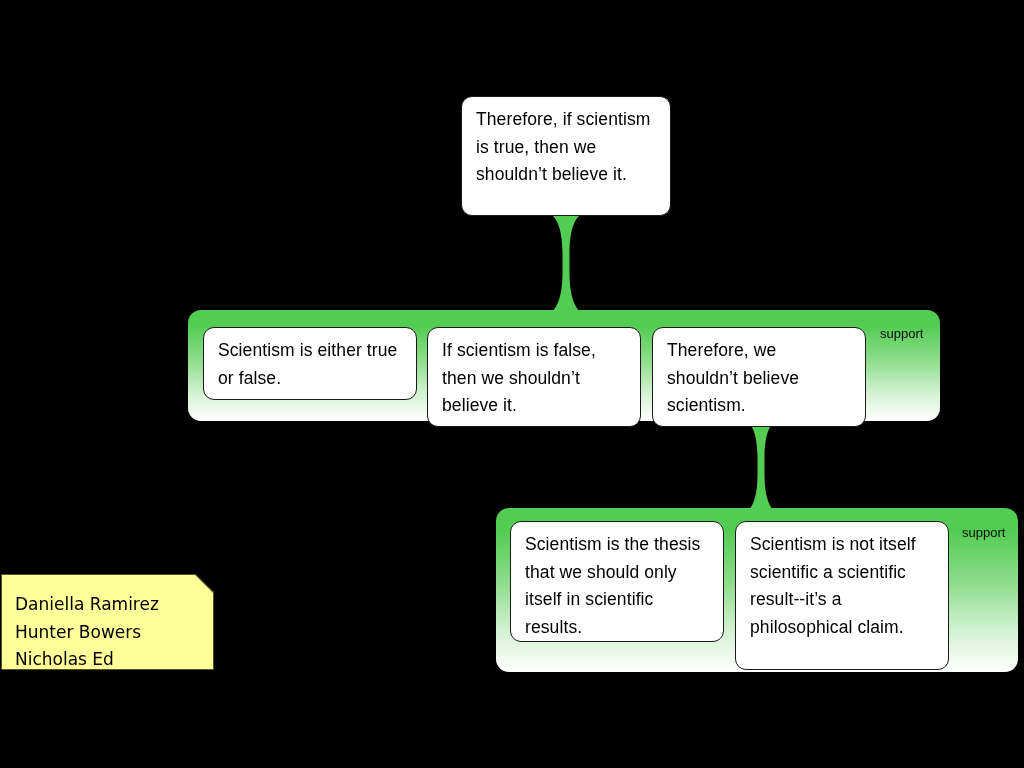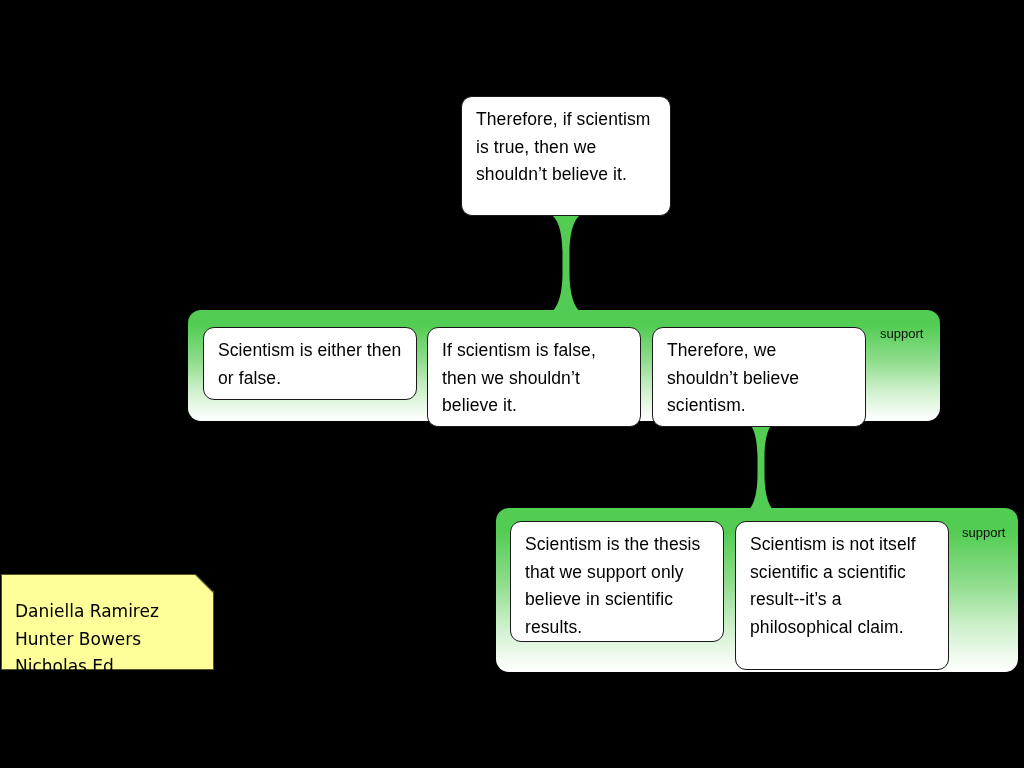--- a/index.html
+++ b/index.html
@@ -80,21 +80,21 @@
     position: absolute;
     top: 0;
     right: 0;
     width: 19px;
     height: 19px;
     z-index: 10;
   }
   .sticky-text {
     position: absolute;
     left: 13px;
-    top: 23px;
+    top: 16px;
     color: #000000;
     font-family: "DejaVu Sans", sans-serif;
     font-size: 17px;
     line-height: 1.62;
     white-space: pre;
   }
 </style>
 </head>
 <body>
 
@@ -114,37 +114,37 @@
 
   <div class="claim-box" style="left:461px; top:96px; width:210px; height:120px;">
     <span>Therefore, if scientism is true, then we shouldn’t believe it.</span>
   </div>
 
   <div class="group-panel" style="left:188px; top:310px; width:752px; height:111px;">
   </div>
   <div class="group-label" style="left:880px; top:326px;">support</div>
 
   <div class="claim-box" style="left:203px; top:327px; width:214px; height:73px;">
-    <span>Scientism is either then or false.</span>
+    <span>Scientism is either true or false.</span>
   </div>
 
   <div class="claim-box" style="left:652px; top:327px; width:214px; height:100px;">
     <span>Therefore, we shouldn’t believe scientism.</span>
   </div>
 
   <div class="claim-box" style="left:427px; top:327px; width:214px; height:100px;">
     <span>If scientism is false, then we shouldn’t believe it.</span>
   </div>
 
   <div class="group-panel" style="left:496px; top:508px; width:522px; height:164px;">
   </div>
   <div class="group-label" style="left:962px; top:525px;">support</div>
 
   <div class="claim-box" style="left:510px; top:521px; width:214px; height:121px;">
-    <span>Scientism is the thesis that we support only believe in scientific results.</span>
+    <span>Scientism is the thesis that we should only itself in scientific results.</span>
   </div>
 
   <div class="claim-box" style="left:735px; top:521px; width:214px; height:149px;">
     <span>Scientism is not itself scientific a scientific result--it’s a philosophical claim.</span>
   </div>
 
   <div class="sticky-note" style="left:1px; top:574px; width:213px; height:96px;">
     <div class="sticky-text">Daniella Ramirez
 Hunter Bowers
 Nicholas Ed</div>

